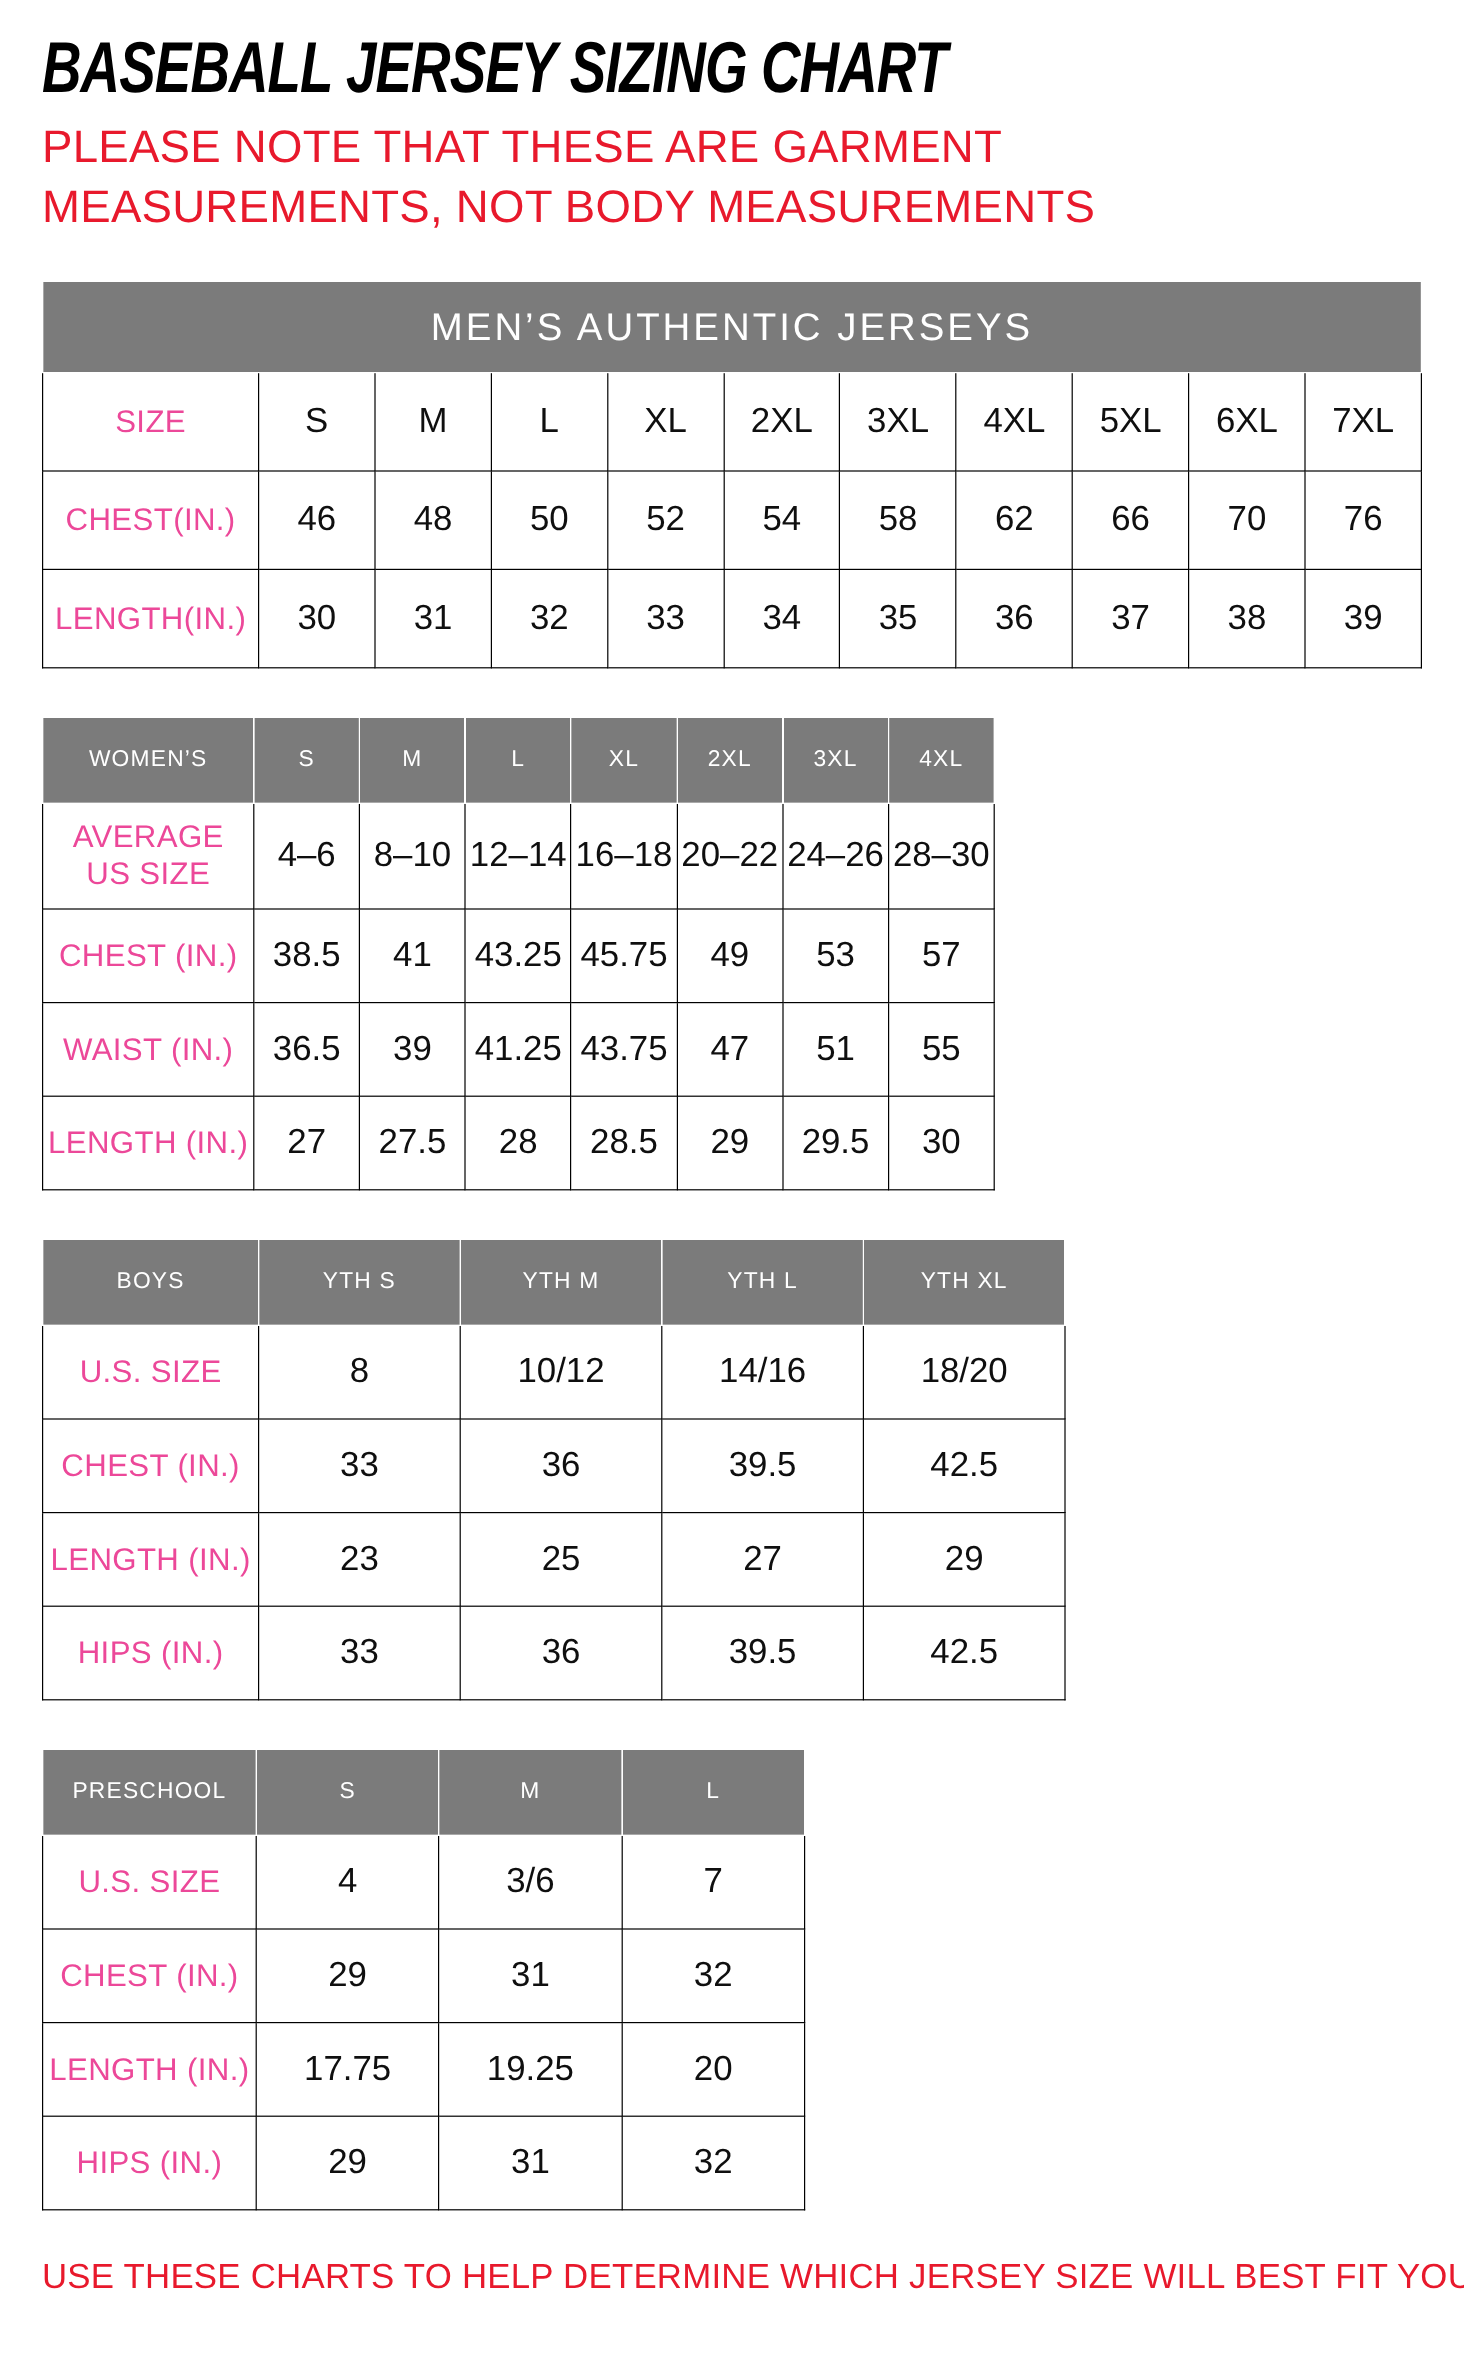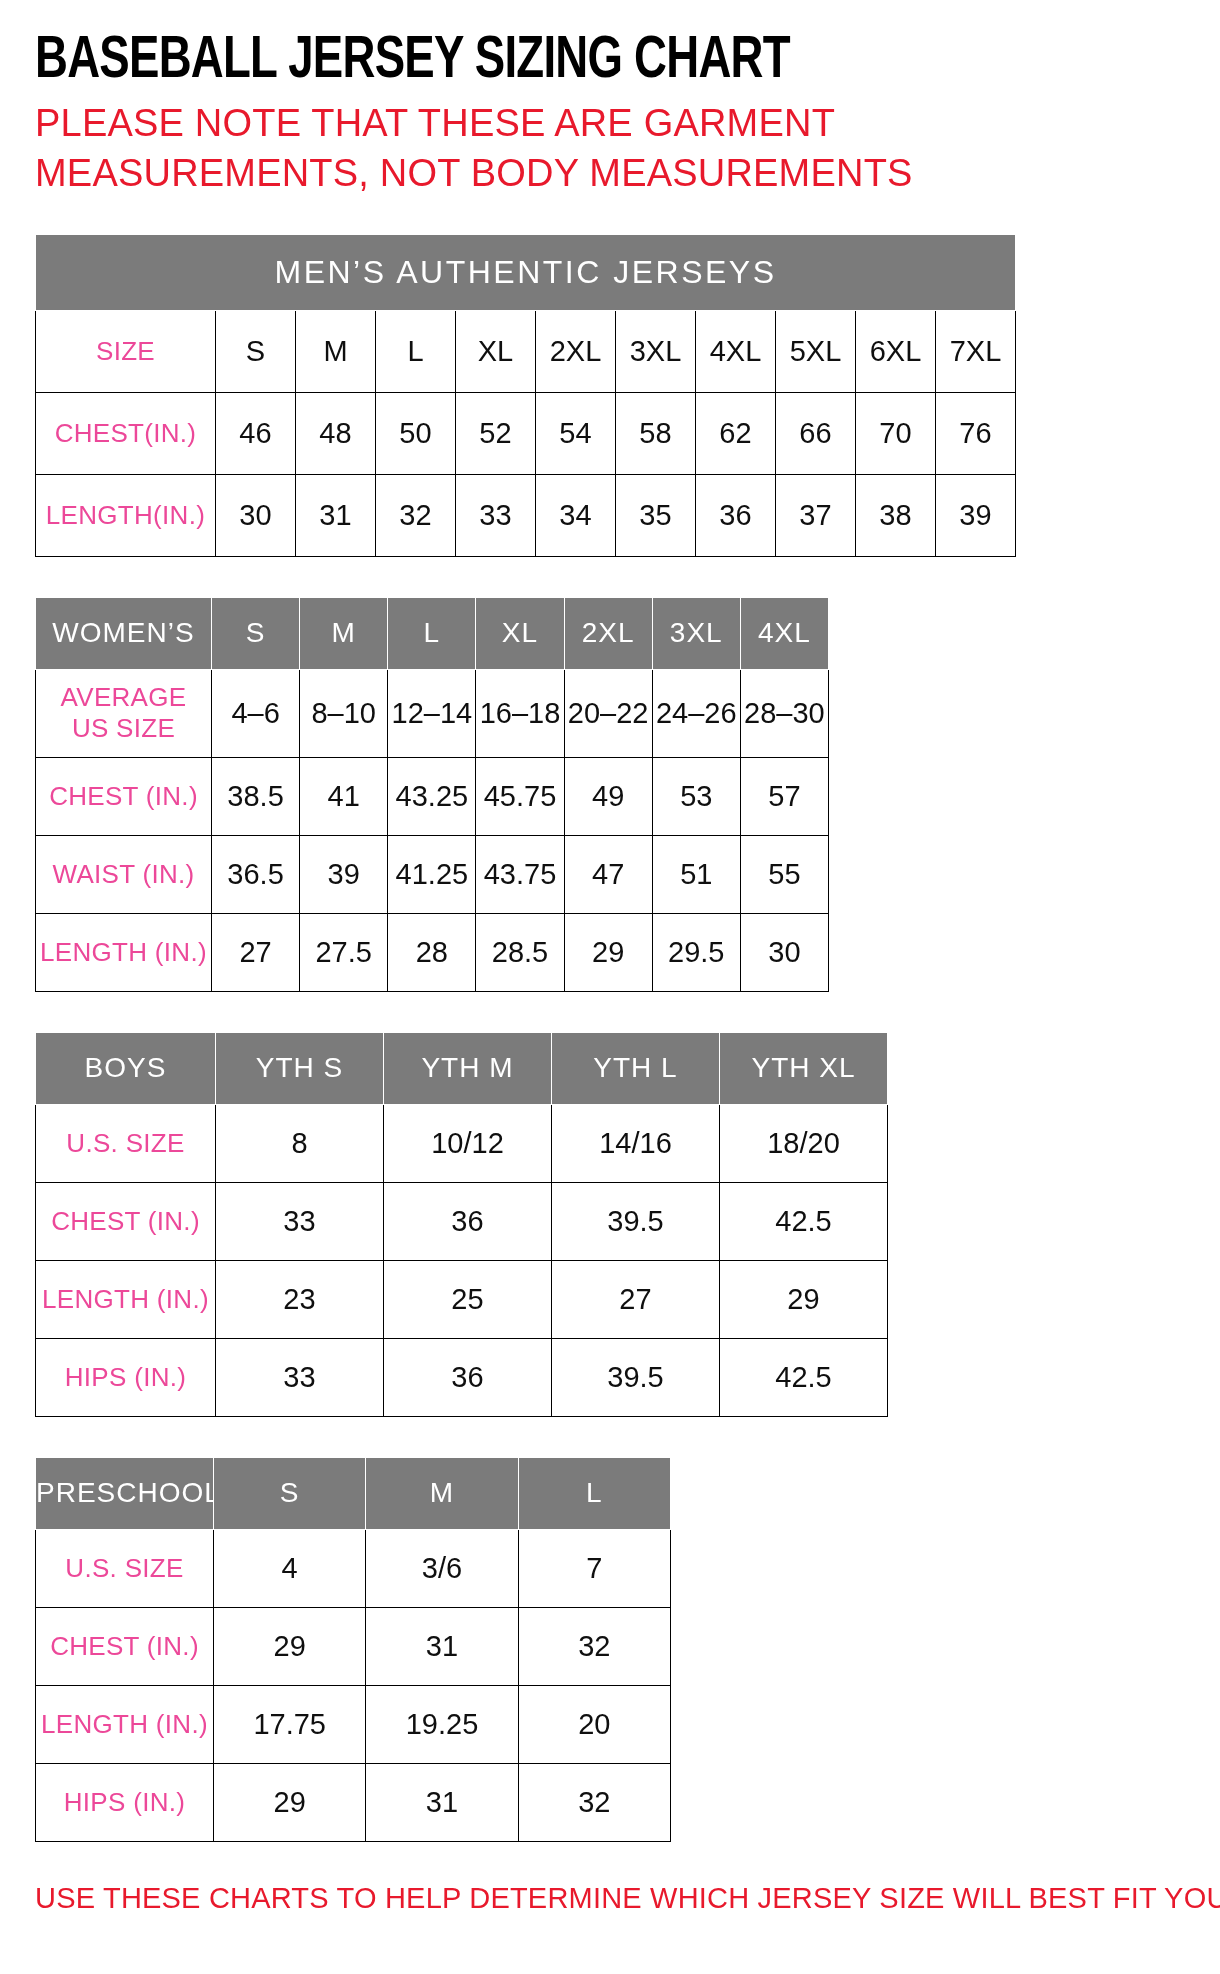--- a/index.html
+++ b/index.html
@@ -11,20 +11,21 @@
     font-family: "Liberation Sans", sans-serif;
     color: #111;
     padding: 26px 35px 0 35px;
   }
   .title {
     font-size: 60px;
     font-weight: bold;
     color: #000;
     line-height: 1.02;
     margin-bottom: 12px;
+    font-style: italic;
   }
   .title .squeeze {
     display: inline-block;
     transform: scaleX(0.76);
     transform-origin: left center;
     letter-spacing: -1px;
     white-space: nowrap;
   }
   .note {
     color: var(--red, #e8192c);
@@ -43,32 +44,32 @@
     border: 1px solid #000;
     text-align: center;
     vertical-align: middle;
     font-weight: normal;
     overflow: hidden;
   }
   tr.hdr th {
     background: var(--gray, #7b7b7b);
     color: #fff;
     border: 1px solid #fff;
-    font-size: 28px;
+    font-size: 19px;
     letter-spacing: 1px;
     height: 72px;
   }
   tr.hdr th.merged {
     font-size: 32px;
     letter-spacing: 2.5px;
     height: 76px;
   }
   td.lbl { font-size: 26px; color: #ec4899; letter-spacing: 0.3px; padding: 0 4px; }
   td.val { font-size: 29px; color: #0f0f0f; }
-  .t-mens { width: 981px; }
+  .t-mens { width: 1150px; }
   .t-mens td { height: 82px; }
   .t-mens col:first-child { width: 180px; }
   .t-womens { width: 794px; }
   .t-womens td { height: 78px; }
   .t-womens tbody tr:first-child td { height: 88px; }
   .t-womens col:first-child { width: 176px; }
   .t-boys { width: 853px; }
   .t-boys td { height: 78px; }
   .t-boys col:first-child { width: 180px; }
   .t-preschool { width: 636px; }

